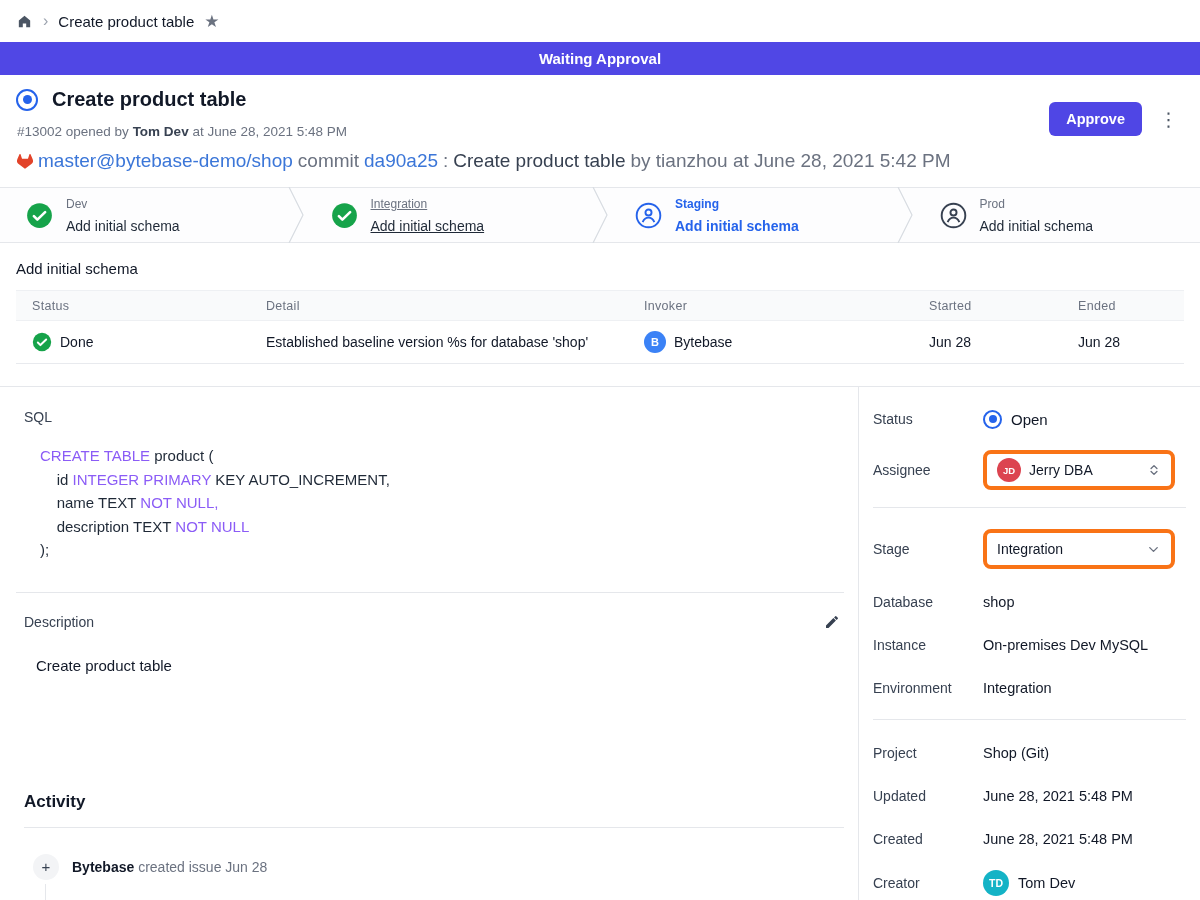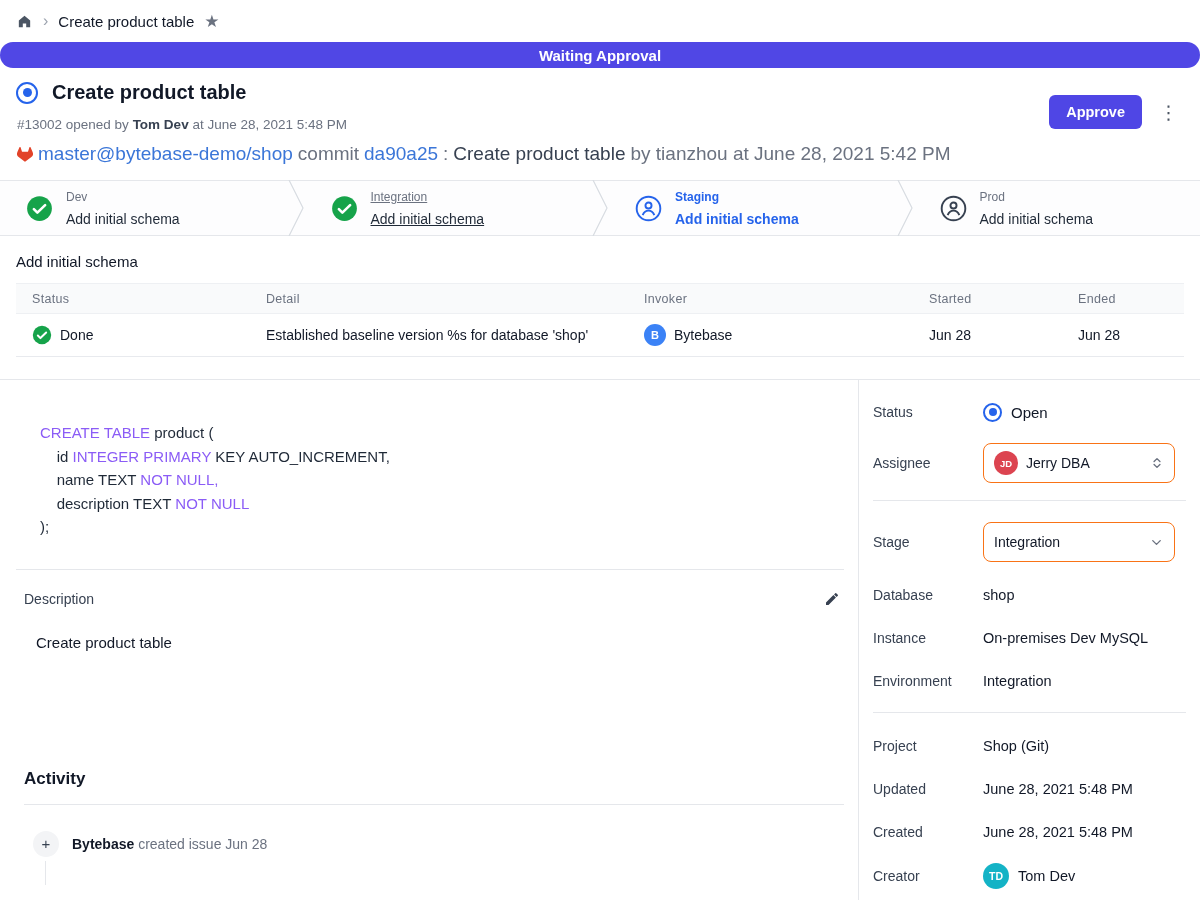--- a/index.html
+++ b/index.html
@@ -8,21 +8,21 @@
     width:1200px; height:900px; overflow:hidden;
     font-family:"Liberation Sans", sans-serif;
     color:#1f2937; background:#ffffff;
   }
   
   .topbar { height:42px; display:flex; align-items:center; padding:0 16px; gap:10px; background:#fff; }
   .crumb-sep { color:#9ca3af; font-size:16px; line-height:1; }
   .crumb-title { font-size:15px; font-weight:500; color:#111827; }
   .star { color:#6b7280; font-size:17px; cursor:pointer; }
   
-  .banner { height:26px; background:#5047e5; color:#fff; display:flex; align-items:center; justify-content:center; font-size:15px; font-weight:600;border-radius:15px; }
+  .banner { height:33px; background:#5047e5; color:#fff; display:flex; align-items:center; justify-content:center; font-size:15px; font-weight:600; }
   
   .issue-header { position:relative; padding:13px 24px 15px 16px; }
   .title-row { display:flex; align-items:center; gap:14px; margin-bottom:13px; }
   .issue-title { font-size:20px; font-weight:700; color:#111827; margin:0; }
   .meta-line { font-size:13.5px; color:#6b7280; margin-bottom:11px; padding-left:1px; }
   .meta-line .strong { color:#374151; font-weight:600; }
   .commit-line { font-size:19px; color:#6b7280; display:flex; align-items:center; gap:5px; padding-left:1px; }
   .link { color:#3b76d8; cursor:pointer; }
   .commit-msg { color:#374151; }
   .header-actions { position:absolute; top:27px; right:18px; display:flex; align-items:center; gap:13px; }
@@ -66,21 +66,21 @@
   .activity-entry { display:flex; align-items:center; gap:13px; margin:26px 0 0 9px; }
   .plus-circle { width:26px; height:26px; border-radius:50%; background:#f3f4f6; color:#374151; display:flex; align-items:center; justify-content:center; font-size:15px; }
   .activity-text { font-size:14px; color:#6b7280; }
   .activity-text .strong { color:#111827; font-weight:600; }
   .timeline-line { width:1px; height:24px; background:#e5e7eb; margin:4px 0 0 21px; }
   
   .srow { display:flex; align-items:center; min-height:24px; margin-bottom:19px; }
   .slabel { width:110px; flex-shrink:0; font-size:14px; color:#374151; }
   .sval { font-size:14.5px; color:#111827; font-weight:500; }
   .sval-flex { display:flex; align-items:center; gap:9px; font-size:14.5px; color:#111827; font-weight:500; }
-  .select-box { width:192px; height:40px; border:1px solid #f97316; border-radius:8px; background:#fff; display:flex; align-items:center; justify-content:space-between; padding:0 10px; cursor:pointer; }
+  .select-box { width:192px; height:40px; border:4px solid #f97316; border-radius:8px; background:#fff; display:flex; align-items:center; justify-content:space-between; padding:0 10px; cursor:pointer; }
   .select-left { display:flex; align-items:center; gap:8px; font-size:14px; color:#111827; }
   .avatar-jd { width:24px; height:24px; background:#dc4450; font-size:9.5px; }
   .avatar-td { width:26px; height:26px; background:#14b3c6; font-size:10.5px; }
   .sdivider { border:none; border-top:1px solid #e5e7eb; margin:3px 0 21px 0; }
   .open-dot-outer { width:19px; height:19px; border:2px solid #2563eb; border-radius:50%; display:flex; align-items:center; justify-content:center; flex-shrink:0; }
   .open-dot-inner { width:8px; height:8px; background:#2563eb; border-radius:50%; }
   .open-lg .open-dot-outer { width:22px; height:22px; }
   .open-lg .open-dot-inner { width:9px; height:9px; }
   .status-open-text { font-size:15px; font-weight:400; color:#111827; }
 </style>
@@ -221,20 +221,21 @@
         <span>Bytebase</span>
       </div>
       <div>Jun 28</div>
       <div>Jun 28</div>
     </div>
   </div>
 </section>
 
 <div class="split">
   <main class="main-col">
+    <div class="section-label">SQL</div>
     <div class="sql-code"><div><span class="kw">CREATE TABLE</span><span> product (</span></div><div><span>    id </span><span class="kw">INTEGER PRIMARY</span><span> KEY AUTO_INCREMENT,</span></div><div><span>    name TEXT </span><span class="kw">NOT NULL,</span></div><div><span>    description TEXT </span><span class="kw">NOT NULL</span></div><div><span>);</span></div></div>
 
     <hr class="left-divider">
 
     <div class="desc-head">
       <span class="section-label">Description</span>
       <button class="icon-btn">
         <svg width="16" height="16" viewBox="0 0 24 24">
             <path d="M3 17.2V21h3.8L17.9 9.9l-3.8-3.8L3 17.2zM20.7 7.1a1 1 0 0 0 0-1.4l-2.4-2.4a1 1 0 0 0-1.4 0l-1.8 1.8 3.8 3.8 1.8-1.8z" fill="#374151"></path>
           </svg>

